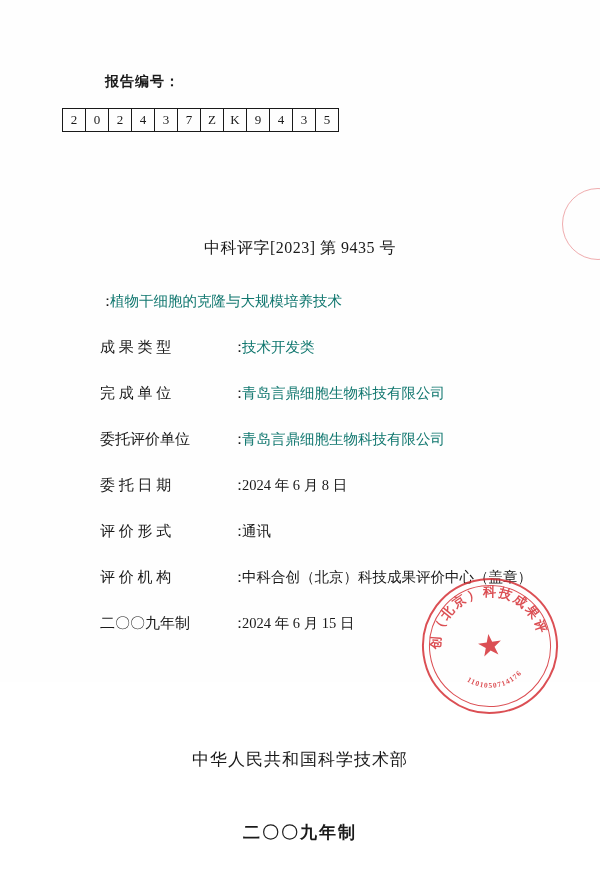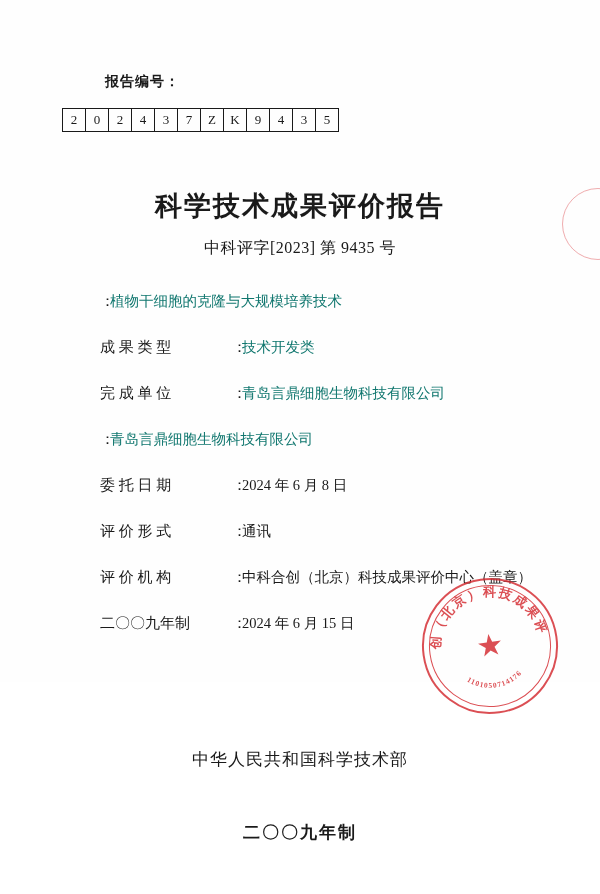--- a/index.html
+++ b/index.html
@@ -201,21 +201,20 @@
     <div class="digit-cell">3</div>
     <div class="digit-cell">7</div>
     <div class="digit-cell">Z</div>
     <div class="digit-cell">K</div>
     <div class="digit-cell">9</div>
     <div class="digit-cell">4</div>
     <div class="digit-cell">3</div>
     <div class="digit-cell">5</div>
   </div>
 
-  <div class="doc-title">科学技术成果评价报告</div>
   <div class="doc-subtitle">中科评字[2023] 第 9435 号</div>
 
   <div class="fields">
 
     <div class="field-row">
       <span class="field-colon">：</span>
       <span class="field-value blue">植物干细胞的克隆与大规模培养技术</span>
     </div>
 
     <div class="field-row">
@@ -224,20 +223,21 @@
       <span class="field-value blue">技术开发类</span>
     </div>
 
     <div class="field-row">
       <span class="field-label">完  成  单  位</span>
       <span class="field-colon">：</span>
       <span class="field-value blue">青岛言鼎细胞生物科技有限公司</span>
     </div>
 
     <div class="field-row">
+      <span class="field-label">委托评价单位</span>
       <span class="field-colon">：</span>
       <span class="field-value blue">青岛言鼎细胞生物科技有限公司</span>
     </div>
 
     <div class="field-row">
       <span class="field-label">委  托  日  期</span>
       <span class="field-colon">：</span>
       <span class="field-value">2024 年 6 月 8 日</span>
     </div>
 

